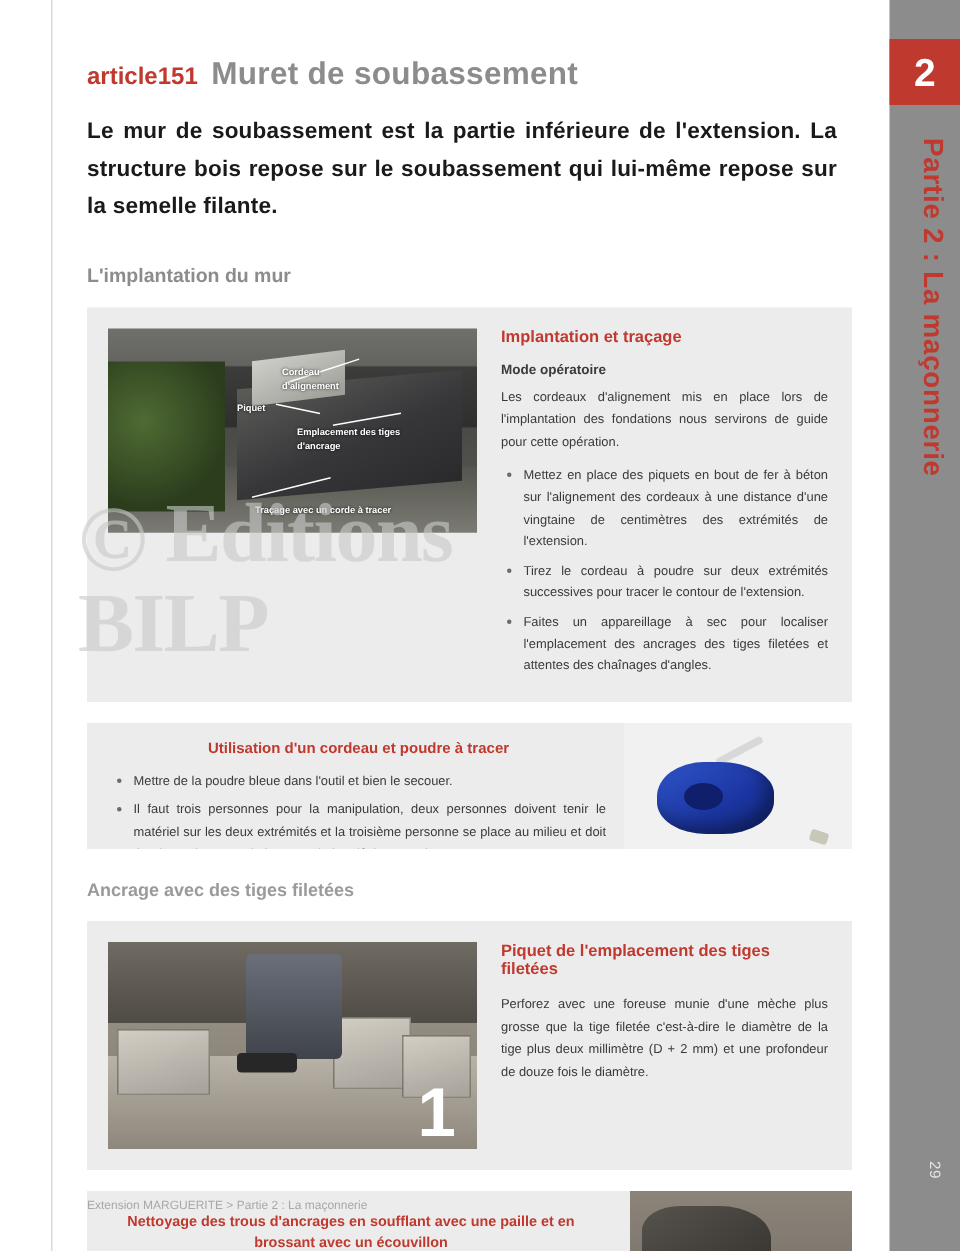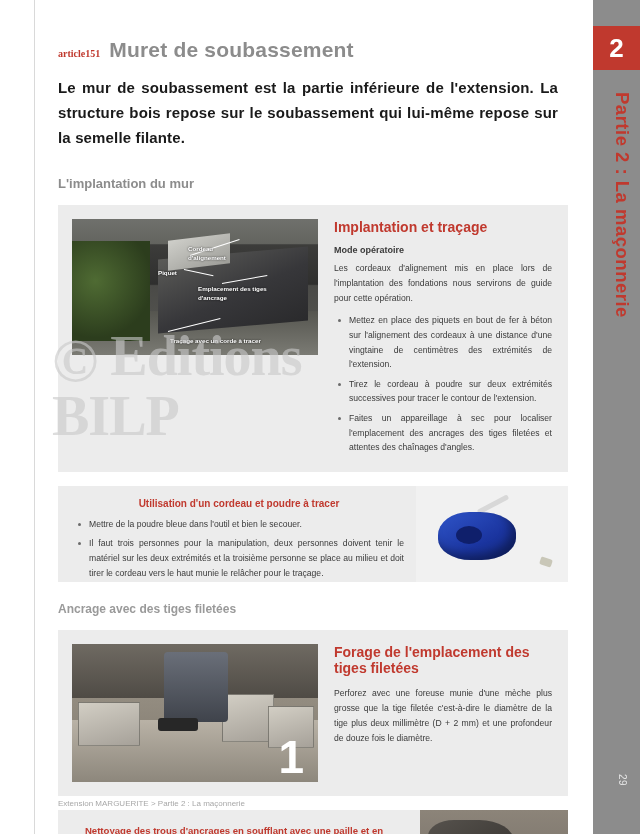--- a/index.html
+++ b/index.html
@@ -81,25 +81,24 @@
     width: 510px;
   }
 
   .article-head {
     margin-top: 38px;
     display: flex;
     align-items: baseline;
   }
   .article-num {
     color: #c0392e;
-    font-size: 10px;
+    font-size: 16px;
     font-weight: bold;
     letter-spacing: 0;
     margin-right: 9px;
-    font-family: Liberation Serif, serif;
   }
   .article-title {
     color: #8c8c8c;
     font-size: 21px;
     font-weight: bold;
     letter-spacing: 0.2px;
   }
 
   .intro {
     margin-top: 14px;
@@ -140,21 +139,21 @@
     position: relative;
     overflow: hidden;
     background: #5d5f5c;
   }
 
   .card-text {
     padding: 14px 16px 12px 16px;
     flex: 1;
   }
   .card-title {
-    font-size: 14px;
+    font-size: 11px;
     font-weight: bold;
     color: #c0392e;
     margin-bottom: 10px;
   }
   .card-sub {
     font-size: 9px;
     font-weight: bold;
     color: #3a3a3a;
     margin-bottom: 6px;
   }
@@ -254,21 +253,21 @@
     font-family: "Liberation Serif", serif;
   }
   .watermark .c {
     font-size: 62px;
     vertical-align: -6px;
   }
 
   
   .block2 {
     position: relative;
-    height: 96px;
+    height: 84px;
   }
   .b2-text {
     padding: 12px 14px 10px 16px;
     width: 330px;
   }
   .b2-title {
     font-size: 10px;
     font-weight: bold;
     color: #c0392e;
     text-align: center;
@@ -487,21 +486,21 @@
         <div class="p3-wallback"></div>
         <div class="p3-floor"></div>
         <div class="p3-block" style="left:6px; top:58px; width:60px; height:42px;"></div>
         <div class="p3-block" style="left:150px; top:50px; width:50px; height:46px;"></div>
         <div class="p3-block" style="left:196px; top:62px; width:44px; height:40px;"></div>
         <div class="p3-legs"></div>
         <div class="p3-shoe"></div>
         <div class="big-num">1</div>
       </div>
       <div class="card-text">
-        <div class="card-title">Forage de l'emplacement des tiges filetées</div>
+        <div class="card-title">Piquet de l'emplacement des tiges filetées</div>
         <div class="card-p">Perforez avec une foreuse munie d'une mèche plus grosse que la tige filetée c'est-à-dire le diamètre de la tige plus deux millimètre (D + 2 mm) et une profondeur de douze fois le diamètre.</div>
       </div>
     </div>
   </div>
 
   <div class="card block4">
     <div class="b4-text">
       <div class="b4-title">Nettoyage des trous d'ancrages en soufflant avec une paille et en brossant avec un écouvillon</div>
 
     </div>

